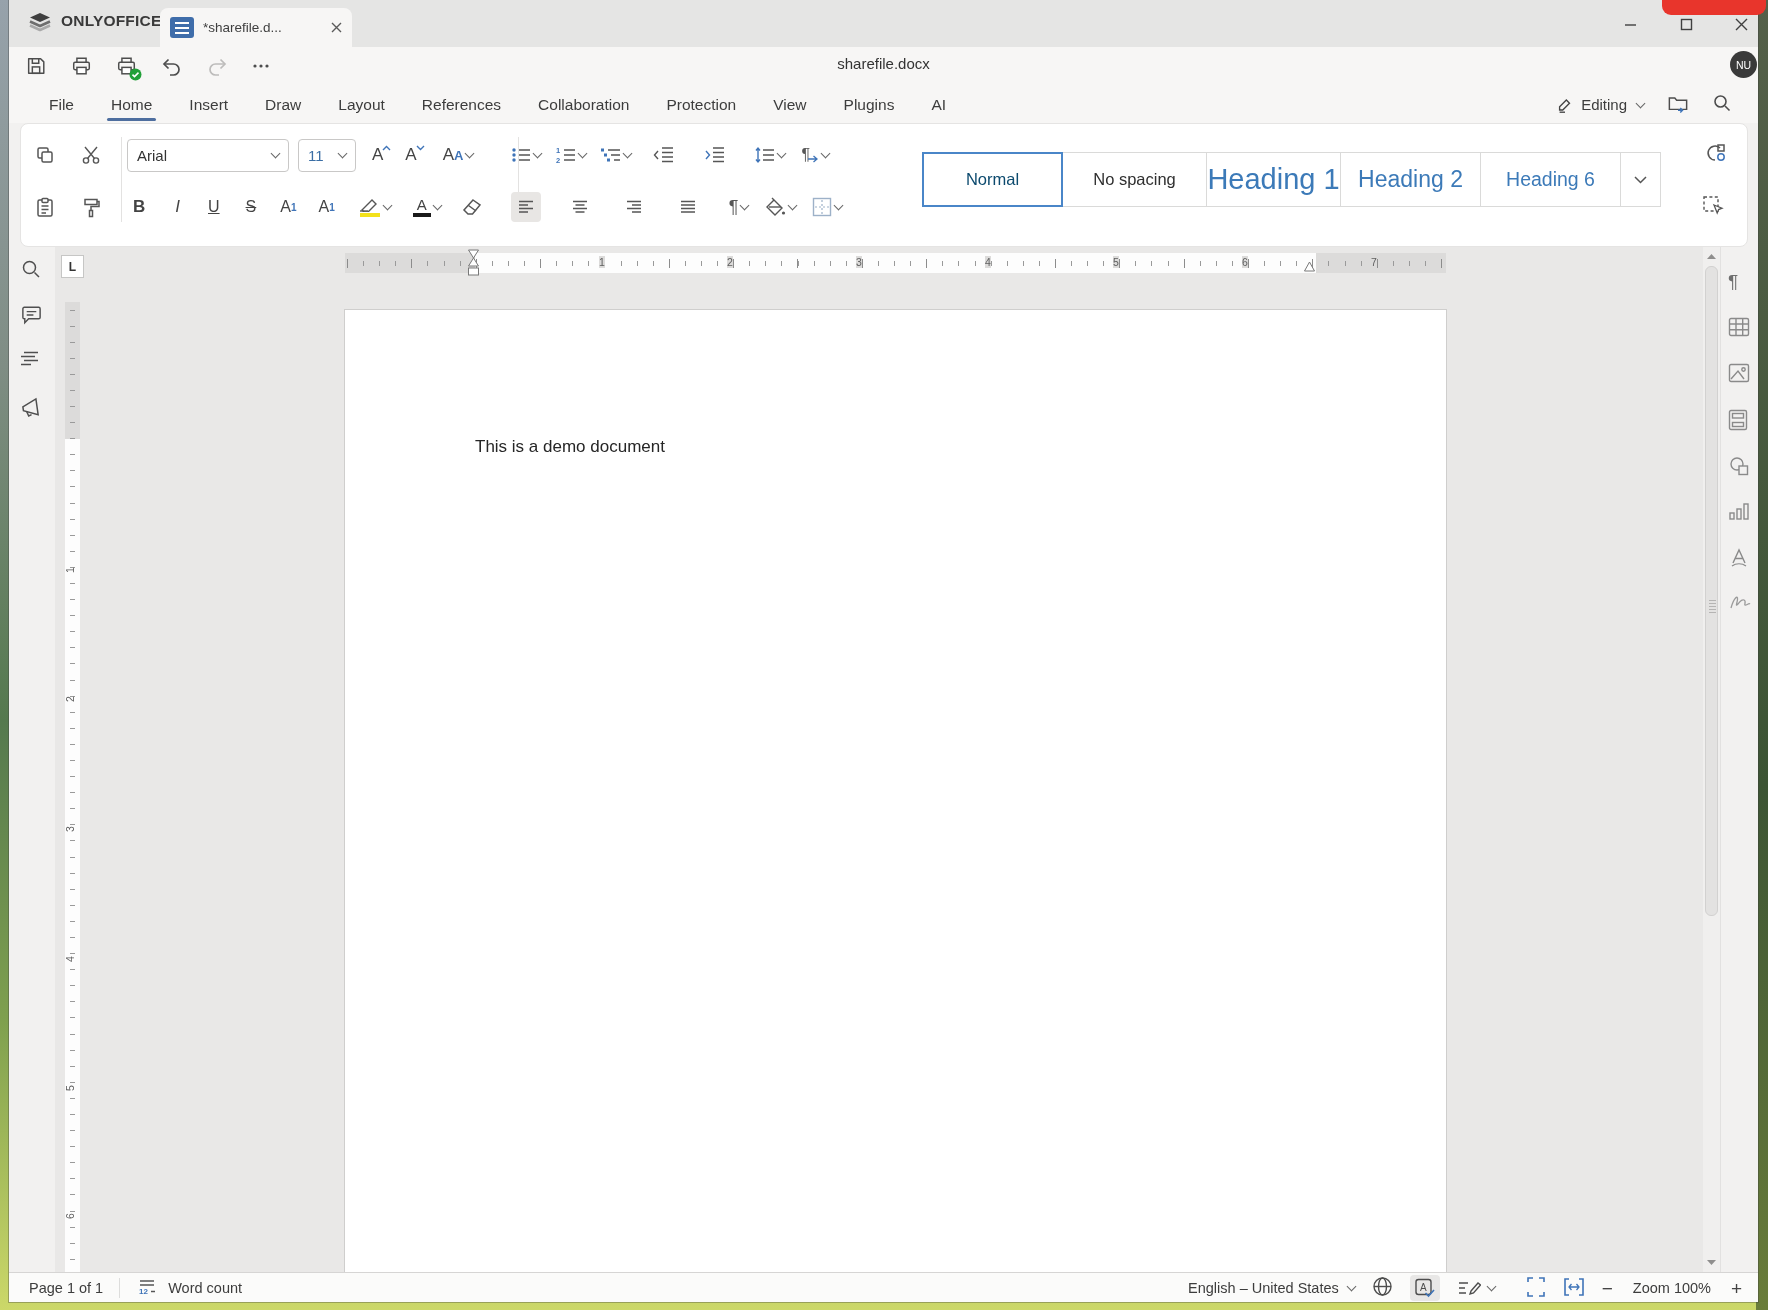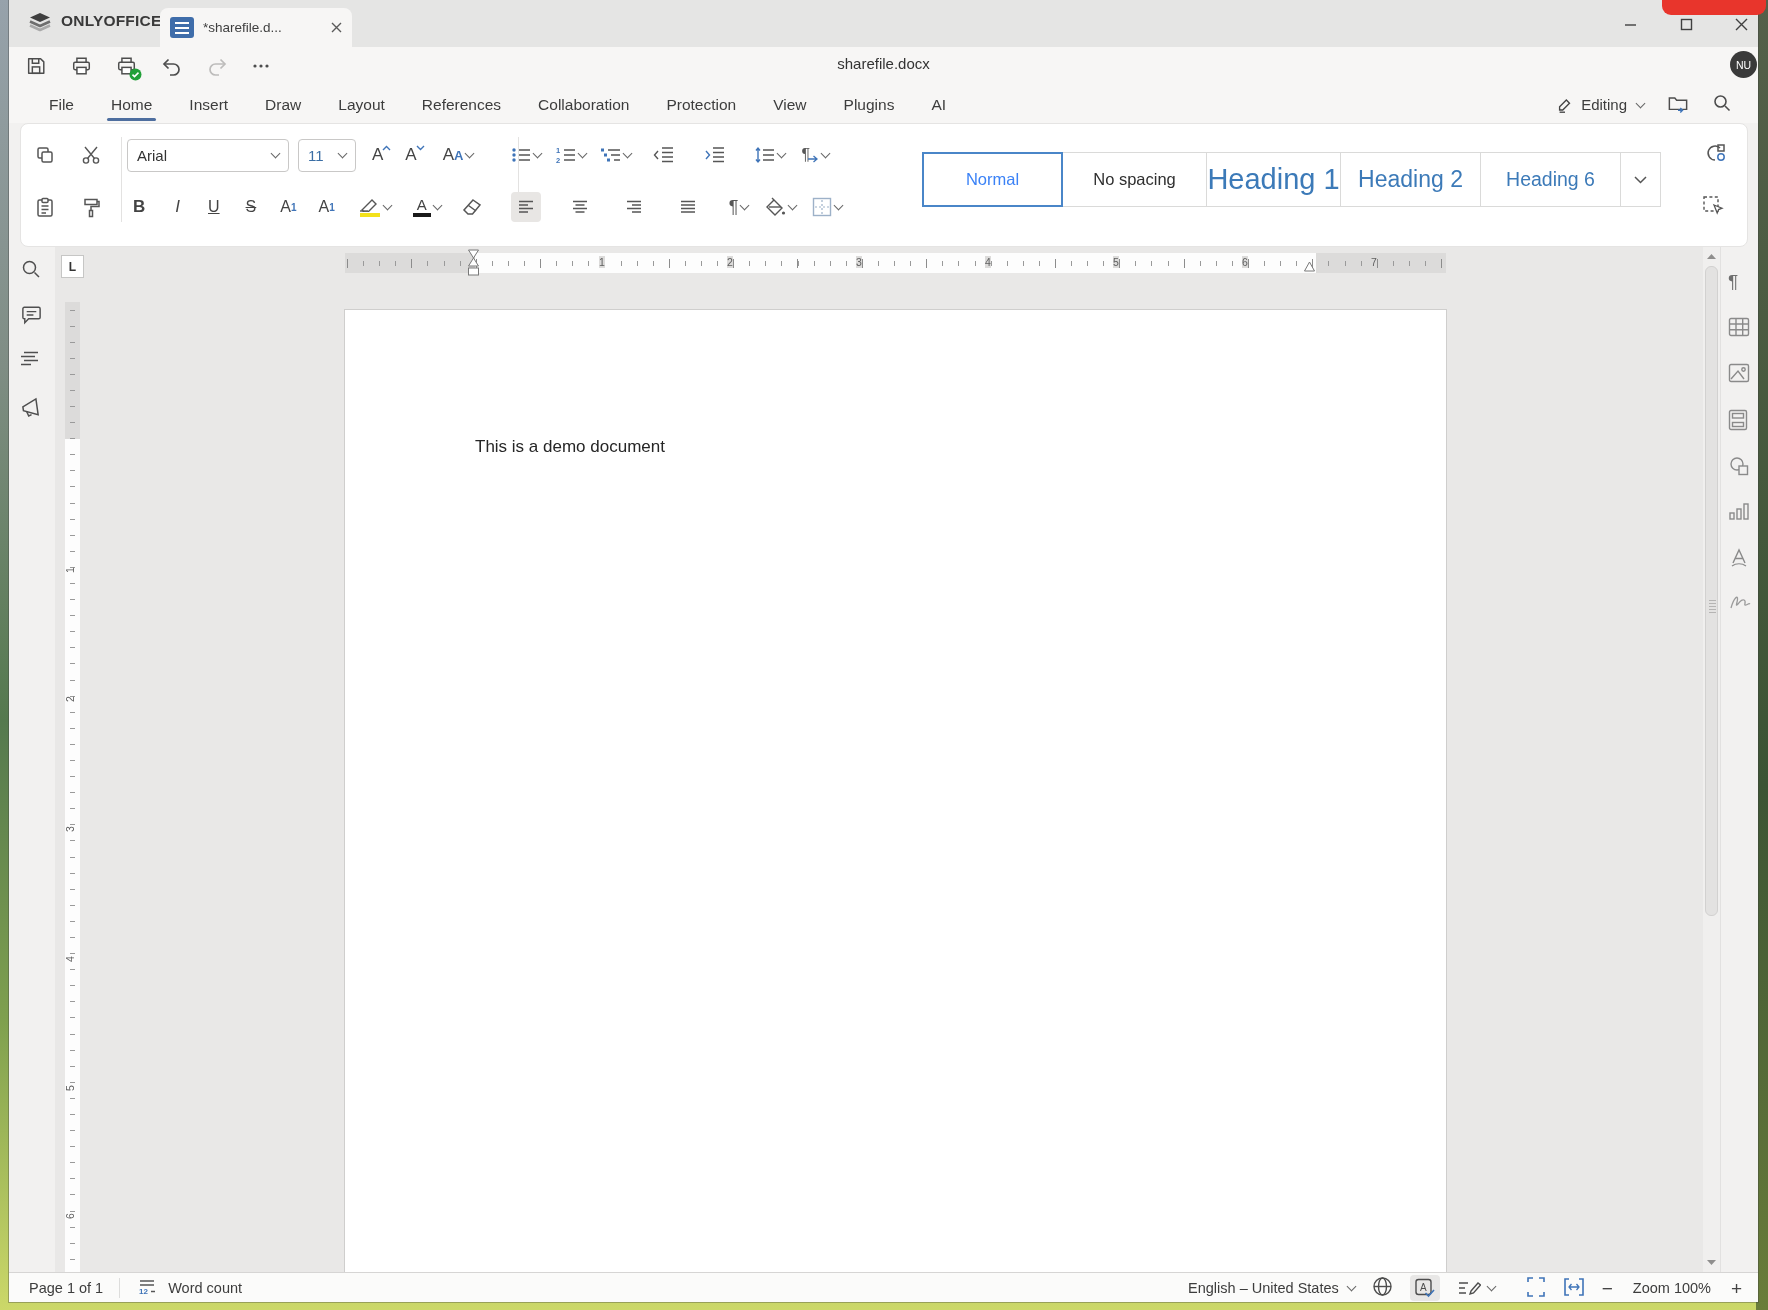--- a/index.html
+++ b/index.html
@@ -393,21 +393,21 @@
           <svg width="20" height="20" viewBox="0 0 20 20" fill="none">
             <rect x="1.5" y="1.5" width="17" height="17" stroke="#9db1c8" stroke-width="1.4"></rect>
             <path d="M10 3v14M3 10h14" stroke="#9db1c8" stroke-width="1.2" stroke-dasharray="2 2"></path>
           </svg>
           <i class="cv"></i>
         </span>
   </div>
 
   <div class="rowflex" style="left:914px;top:152px;height:55px">
     <div class="stylecell sel" style="width:141px">
-          <span style="font-size:16.5px;color:#3b82f6">Normal</span>
+          <span style="font-size:16.5px;color:#0c4a6e">Normal</span>
         </div>
     <div class="stylecell" style="width:145px">
           <span style="font-size:16.5px;color:#2f2f2f">No spacing</span>
         </div>
     <div class="stylecell" style="width:135px">
           <span class="hblue" style="font-size:29px">Heading 1</span>
         </div>
     <div class="stylecell" style="width:141px">
           <span class="hblue" style="font-size:23px">Heading 2</span>
         </div>

